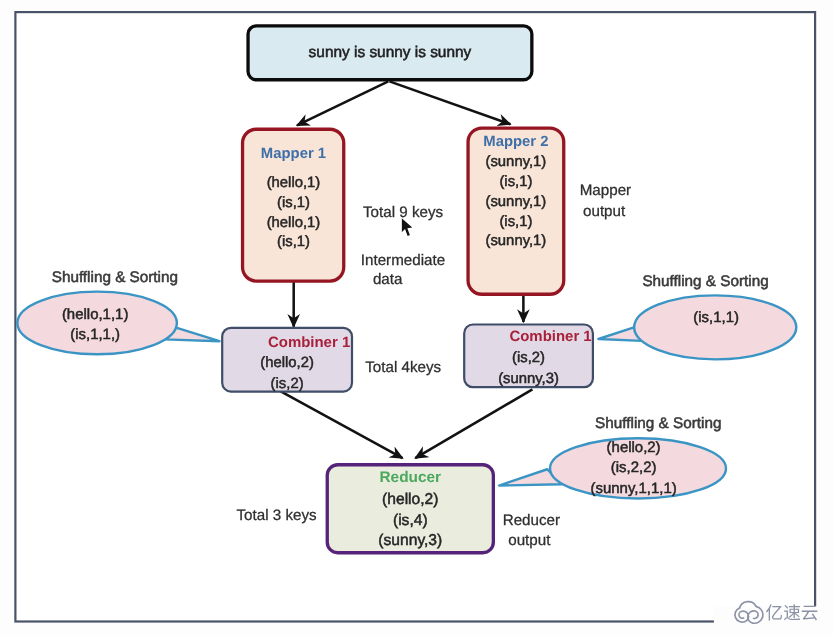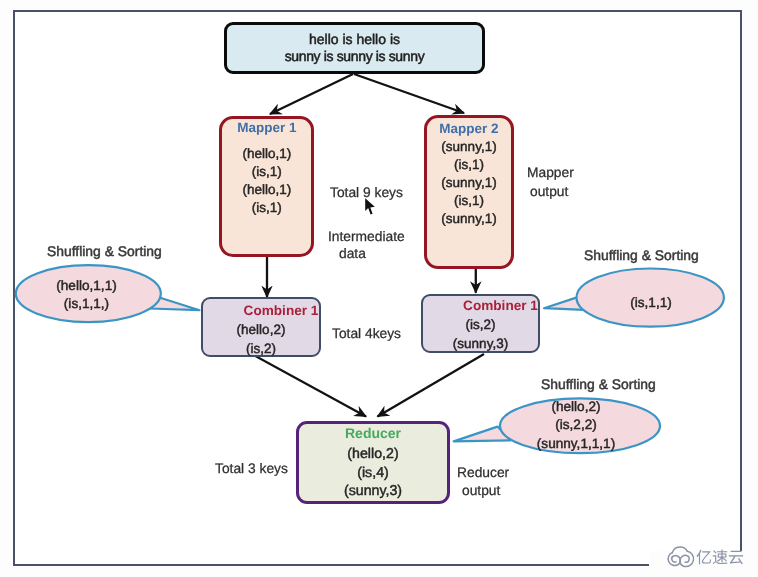--- a/index.html
+++ b/index.html
@@ -22,21 +22,21 @@
              border-radius:9px;background:#daeaf1;
              display:flex;flex-direction:column;justify-content:center;}
   .input-box .ln{font-size:14px;font-weight:400;color:#1f1f1f;line-height:17.5px;
                  -webkit-text-stroke:0.5px #1f1f1f;}
   .input-box .ln:nth-child(2){letter-spacing:-0.36px;}
 
   .btitle{font-weight:700;}
   .brow{color:#262626;font-weight:400;-webkit-text-stroke:0.45px #262626;}
 
   .mapper{border:3px solid #951622;border-radius:14px;background:#f9e5d8;}
-  .mapper1{left:219.3px;top:116px;width:95px;height:141px;padding-top:0;}
+  .mapper1{left:219.3px;top:116px;width:95px;height:141px;padding-top:12px;}
   .mapper2{left:424px;top:115px;width:90px;height:154px;padding-top:2px;}
   .mapper2 .brow{line-height:17.5px;}
   .mapper .m-title{color:#3f6fa8;font-size:13.5px;line-height:18px;}
   .mapper .brow{font-size:13.5px;line-height:18px;}
   .mapper1 .brow:nth-of-type(2){margin-top:8px;}
 
   .combiner{border:2.6px solid #3f4d68;border-radius:9px;background:#e2d9e6;}
   .combiner1{left:201px;top:297px;width:120px;height:60px;padding-top:3px;}
   .combiner2{left:421px;top:294px;width:119px;height:59px;padding-top:1px;}
   .combiner .c-title{color:#a8203a;font-size:13.6px;line-height:18px;padding-left:40px;}
@@ -46,21 +46,21 @@
            border-radius:11px;background:#eaedde;padding-top:0px;}
   .reducer .r-title{color:#4aa95e;font-size:14px;line-height:18px;}
   .reducer .brow{font-size:14.2px;line-height:18.5px;}
   .reducer .brow:nth-of-type(2){margin-top:3px;}
 
   .co{position:absolute;text-align:center;}
   .corow{font-size:13.6px;font-weight:400;color:#262626;white-space:nowrap;text-align:center;-webkit-text-stroke:0.45px #262626;}
   .co-left{left:14px;top:277px;width:145px;}
   .co-left .corow{line-height:17.5px;}
   .co-left .corow:nth-child(2){margin-top:0px;}
-  .co-right{left:578px;top:294px;width:146px;}
+  .co-right{left:578px;top:280px;width:146px;}
   .co-right .corow{line-height:17.5px;}
   .co-right .corow:nth-child(2){margin-top:3px;}
   .co-bottom{left:496px;top:398px;width:160px;}
   .co-bottom .corow{line-height:18.3px;}
 
   .hdg{position:absolute;font-size:13.9px;font-weight:400;color:#3a3a3a;white-space:nowrap;-webkit-text-stroke:0.5px #3a3a3a;}
   .hdg-left{left:47px;top:243px;}
   .hdg-right{left:584px;top:247px;}
   .hdg-bottom{left:541px;top:376px;}
 
@@ -110,21 +110,20 @@
       <path d="M158.6,297.3 L199.5,310.2 L149.6,308.5 Z"></path>
       <ellipse cx="88.3" cy="293.6" rx="72.5" ry="28.5"></ellipse>
       <path d="M577,297.4 L544,308.2 L583.9,309.9 Z"></path>
       <ellipse cx="650.2" cy="297.6" rx="73.7" ry="29.1"></ellipse>
       <path d="M497.5,426.6 L453.7,441.4 L510.7,440.3 Z"></path>
       <ellipse cx="580" cy="425.8" rx="80" ry="27.4"></ellipse>
     </g>
   </svg>
 
   <div class="box input-box">
-    <div class="ln">hello is hello is</div>
     <div class="ln">sunny is sunny is sunny</div>
   </div>
 
   <div class="box mapper mapper1">
     <div class="btitle m-title">Mapper 1</div>
     <div class="brow">(hello,1)</div>
     <div class="brow">(is,1)</div>
     <div class="brow">(hello,1)</div>
     <div class="brow">(is,1)</div>
   </div>

